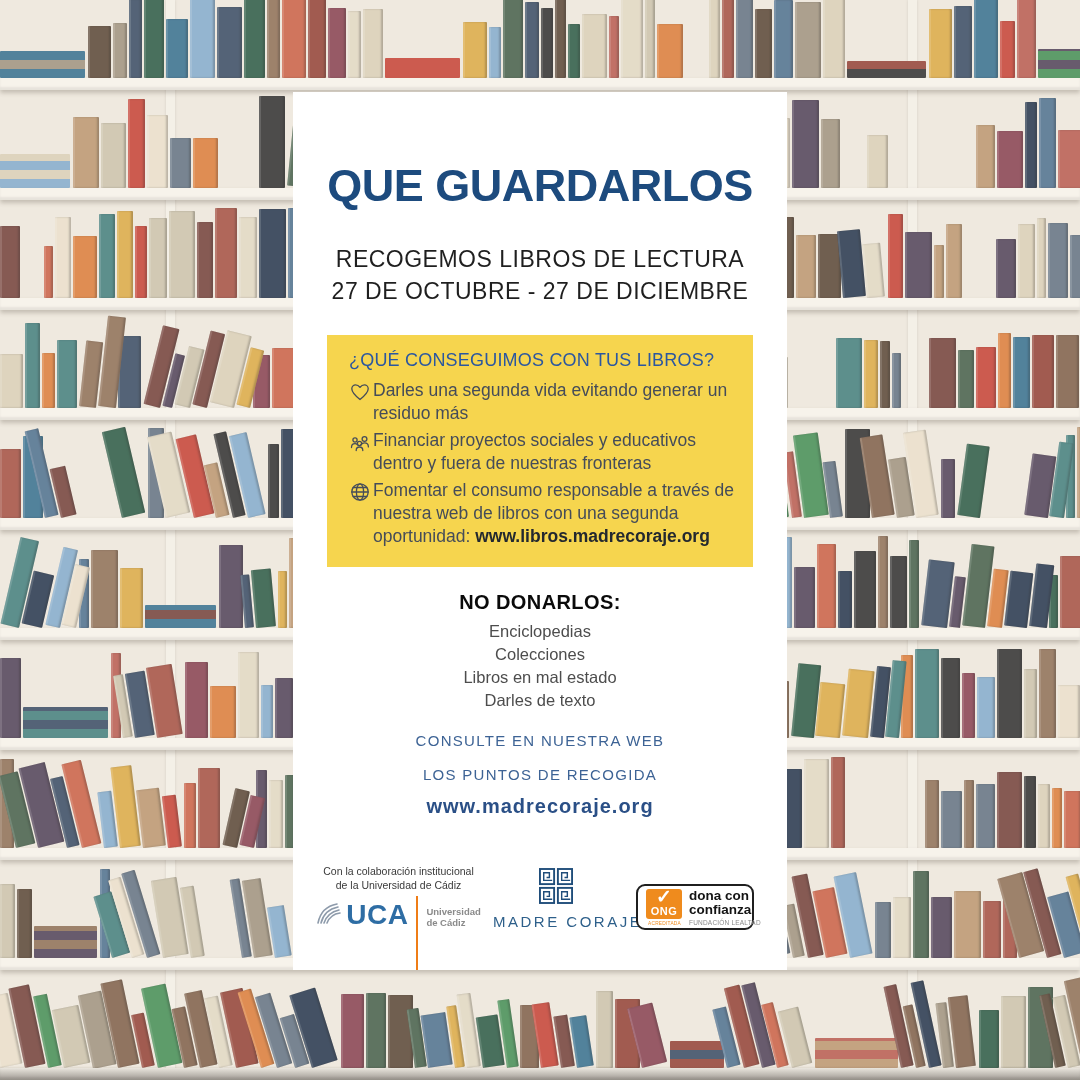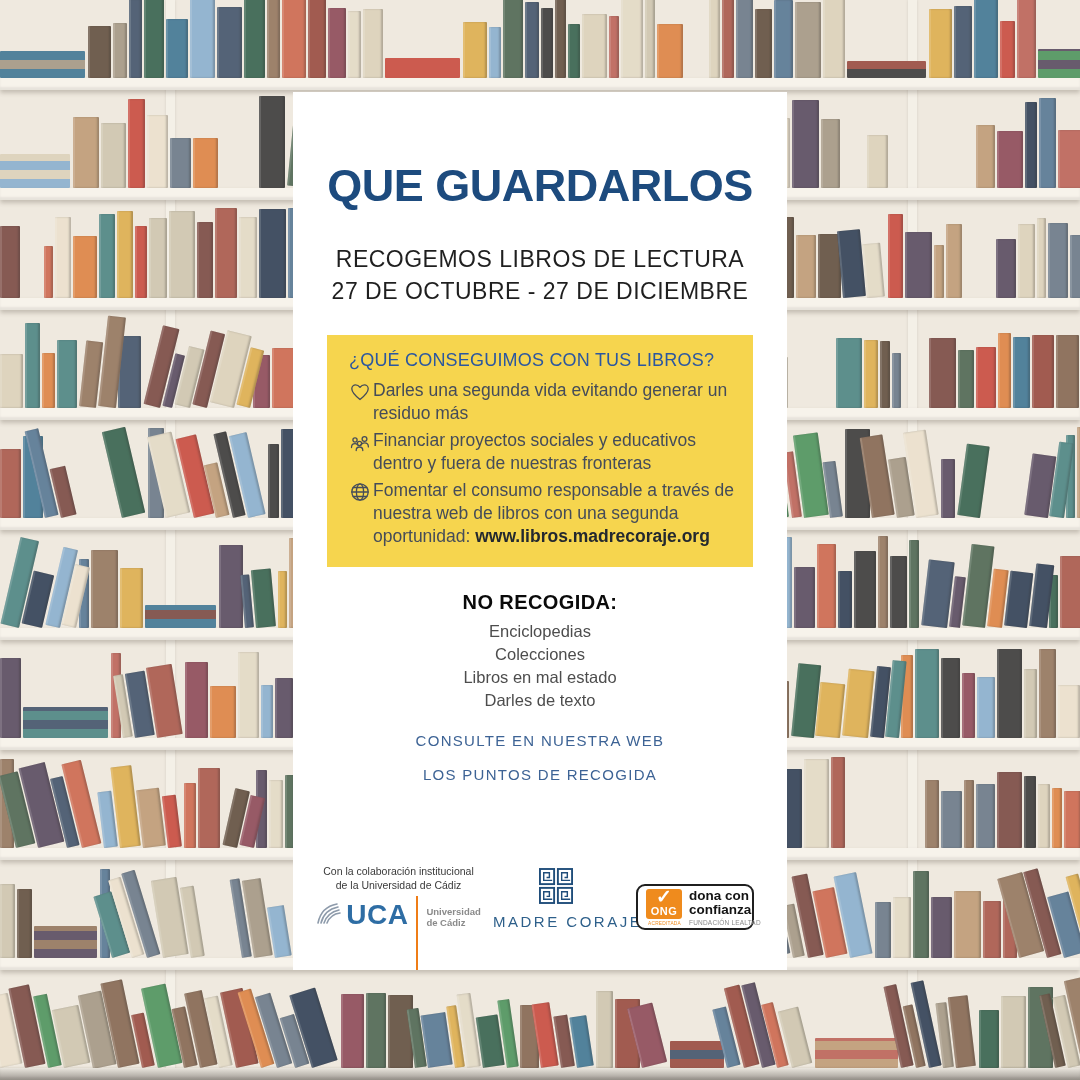--- a/index.html
+++ b/index.html
@@ -660,32 +660,33 @@
               <line x1="2.8" y1="11" x2="19.2" y2="11"></line>
               <line x1="4" y1="6.5" x2="18" y2="6.5"></line>
               <line x1="4" y1="15.5" x2="18" y2="15.5"></line>
             </svg>
         </span>
         <span class="benefit-text"><span>Fomentar el consumo responsable a través de nuestra web de libros con una segunda oportunidad: </span><b>www.libros.madrecoraje.org</b></span>
       </div>
     </div>
 
     <div class="nr">
-      <div class="nr-heading">NO RECOGIDA:</div>
+      <div class="nr-heading">NO DONARLOS:</div>
       <div class="nr-list">
         <div>Enciclopedias</div>
         <div>Colecciones</div>
         <div>Libros en mal estado</div>
         <div>Darles de texto</div>
       </div>
     </div>
 
     <div class="web">
       <div class="web-line">CONSULTE EN NUESTRA WEB</div>
       <div class="web-line">LOS PUNTOS DE RECOGIDA</div>
+      <div class="web-url">www.madrecoraje.org</div>
     </div>
 
     <div class="footer">
 
       <div class="collab">
         <div>Con la colaboración institucional</div>
         <div>de la Universidad de Cádiz</div>
       </div>
 
       <div class="uca-logo">

